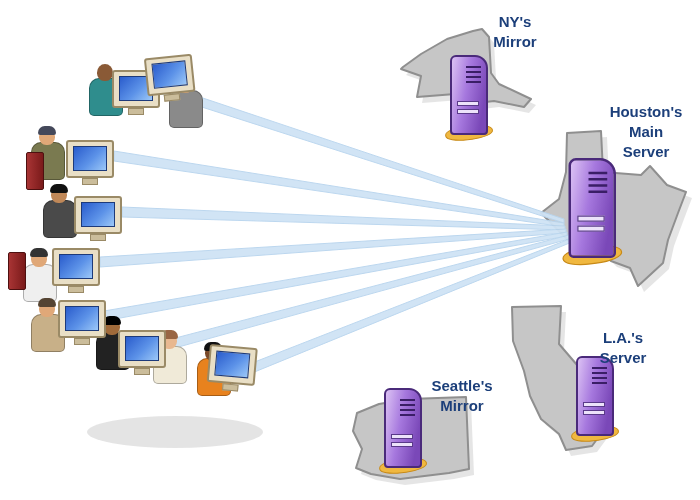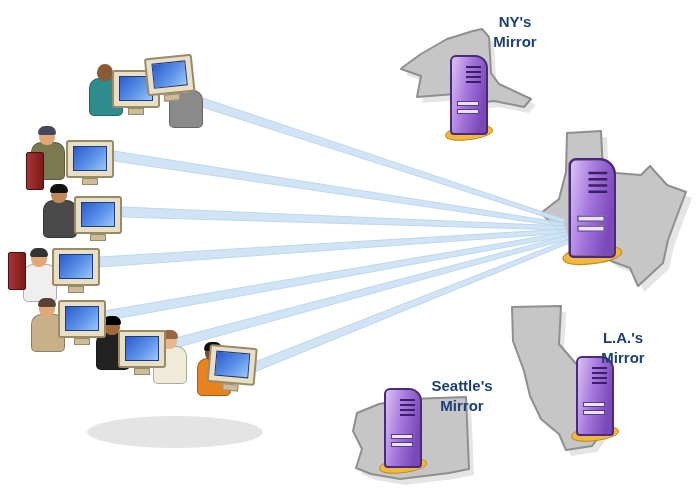--- a/index.html
+++ b/index.html
@@ -232,18 +232,21 @@
         <i class="vent v2"></i>
         <i class="vent v3"></i>
         <i class="vent v4"></i>
       <i class="slot s1"></i>
         <i class="slot s2"></i>
     </div>
   </div>
 
   <div class="node-label" style="left:470px; top:12px; width:90px;">NY's
 Mirror</div>
+  <div class="node-label" style="left:594px; top:102px; width:104px;">Houston's
+Main
+Server</div>
   <div class="node-label" style="left:577px; top:328px; width:92px;">L.A.'s
-Mirror</div>
+Server</div>
   <div class="node-label" style="left:412px; top:376px; width:100px;">Seattle's
 Mirror</div>
 
 </div>
 
 </body></html>

